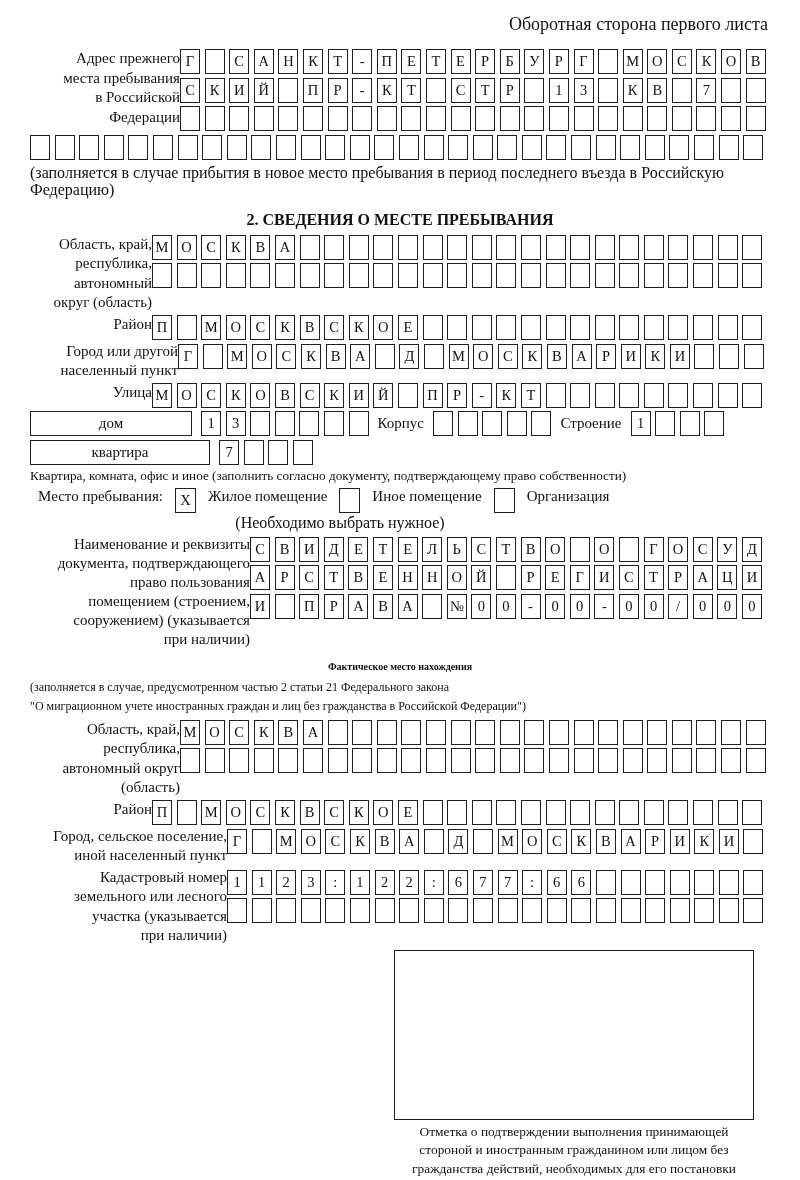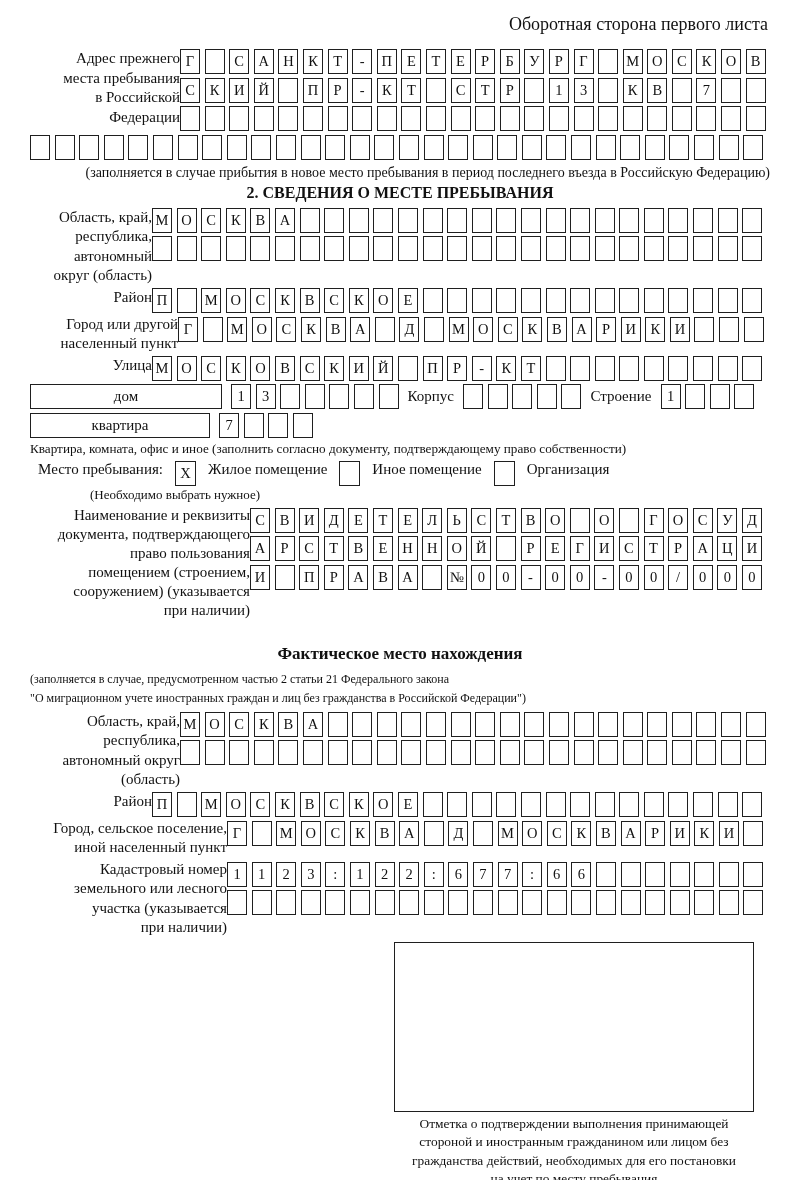--- a/index.html
+++ b/index.html
@@ -24,42 +24,42 @@
   .cellcol { display:flex; flex-direction:column; row-gap:3.5px; }
   .cells { display:flex; column-gap:4.6px; }
   .cell {
     flex:none; width:20px; height:25px;
     border:1.6px solid #1f1f1f;
     font-size:14.5px; line-height:22px; text-align:center;
     background:#fff;
   }
   .fullrow { margin:3.5px 0 4px 0; }
 
-  .caption { font-size:14px; text-align:right; line-height:17px; margin-bottom:3px; }
+  .caption { font-size:16px; text-align:left; line-height:17px; margin-bottom:13px; }
   .h-sec { font-size:16px; font-weight:bold; text-align:center; margin:3px 0 6px 0; }
-  .h-fact { font-size:17px; font-weight:bold; text-align:center; margin:24px 0 6px 0; }
+  .h-fact { font-size:10px; font-weight:bold; text-align:center; margin:12px 0 6px 0; }
 
   .inline-note { font-size:13.2px; line-height:17px; margin:2px 0 4px 0; }
 
   .house-row { display:flex; align-items:center; margin:3.5px 0 2px 0; }
   .named-box {
     flex:none; height:25px; border:1.6px solid #1f1f1f;
     text-align:center; font-size:15px; line-height:22px;
   }
-  .box-dom { width:192px; margin-right:9px; }
+  .box-dom { width:162px; margin-right:9px; }
   .box-kv  { width:180px; margin-right:9px; }
   .mini-label { font-size:15px; margin:0 9px; flex:none; }
 
   .stay-row { display:flex; align-items:flex-start; margin:4px 0 1px 0; font-size:15px; }
   .stay-row .label-main { padding-left:8px; margin-right:10px; }
   .checkbox {
     flex:none; width:21px; height:25px; border:1.6px solid #1f1f1f;
     text-align:center; font-size:14.5px; line-height:22px; margin:0 12px;
   }
-  .stay-note { font-size:13px; text-align:left; width:500px; margin:1px 0 3px 60px; }
+  .stay-note { font-size:16px; text-align:center; width:500px; margin:1px 0 3px 60px; }
 
   .law-note { font-size:12px; text-align:left; line-height:19px; margin-bottom:4px; }
 
   .stamp-wrap { margin-top:4px; }
   .stamp-box {
     width:360px; height:170px; border:1.6px solid #1f1f1f; margin-left:364px;
   }
   .stamp-caption {
     width:412px; margin-left:338px; margin-top:3px;
     font-size:13.4px; line-height:18.5px; text-align:center;

